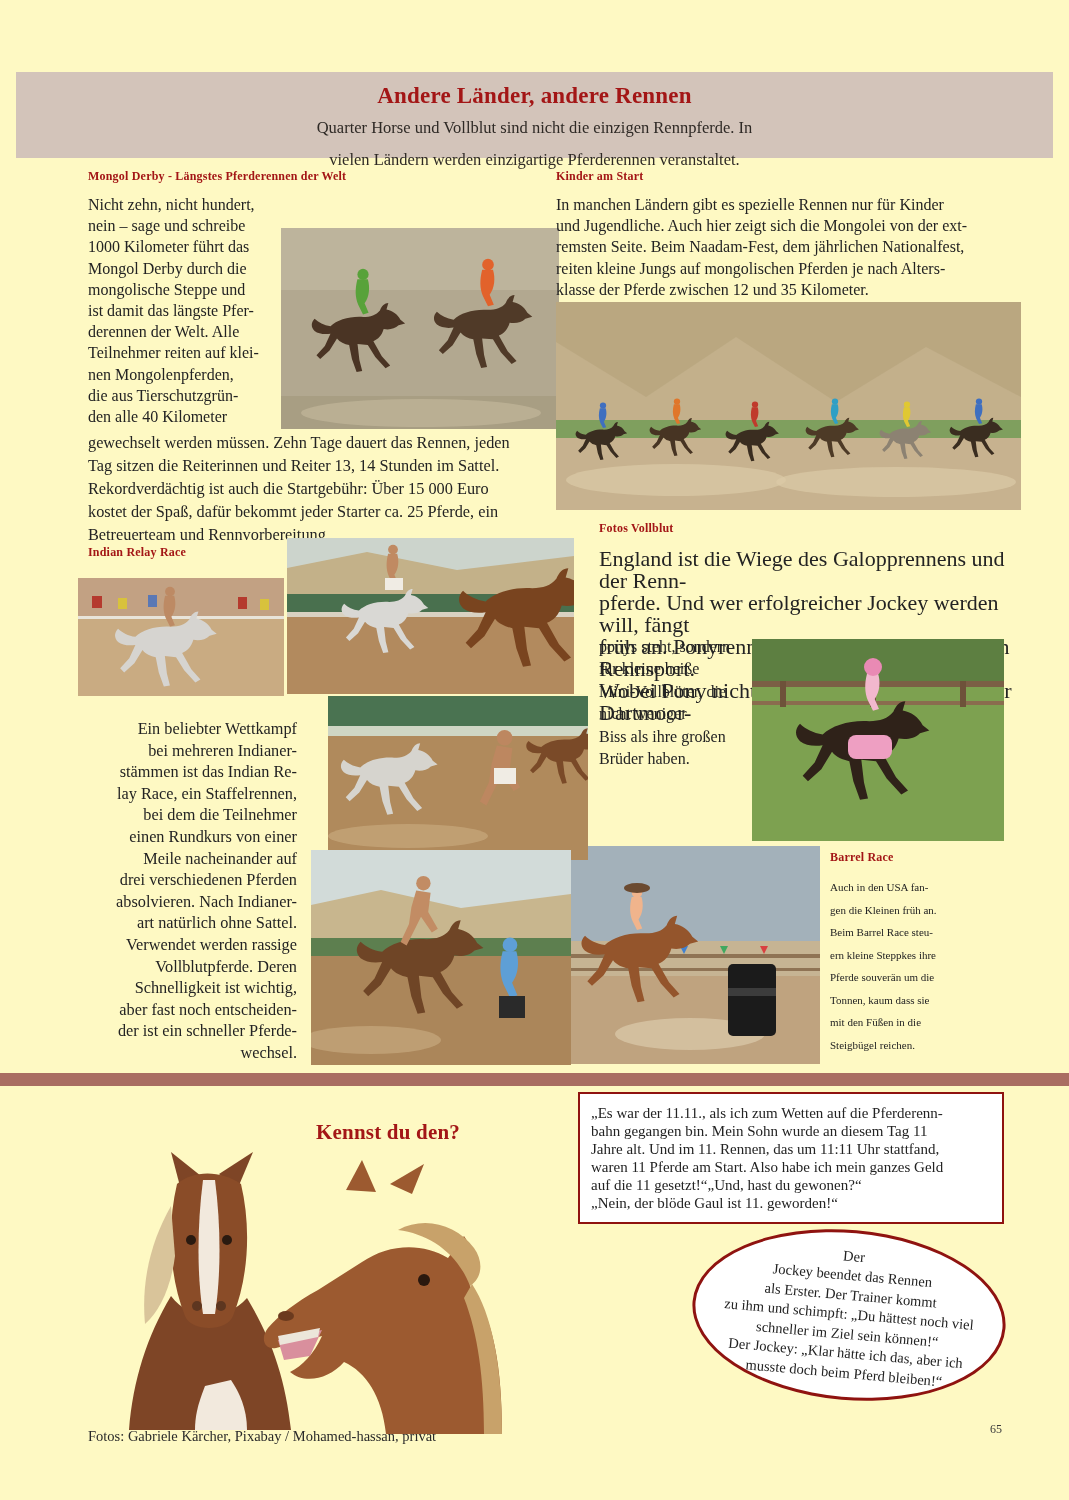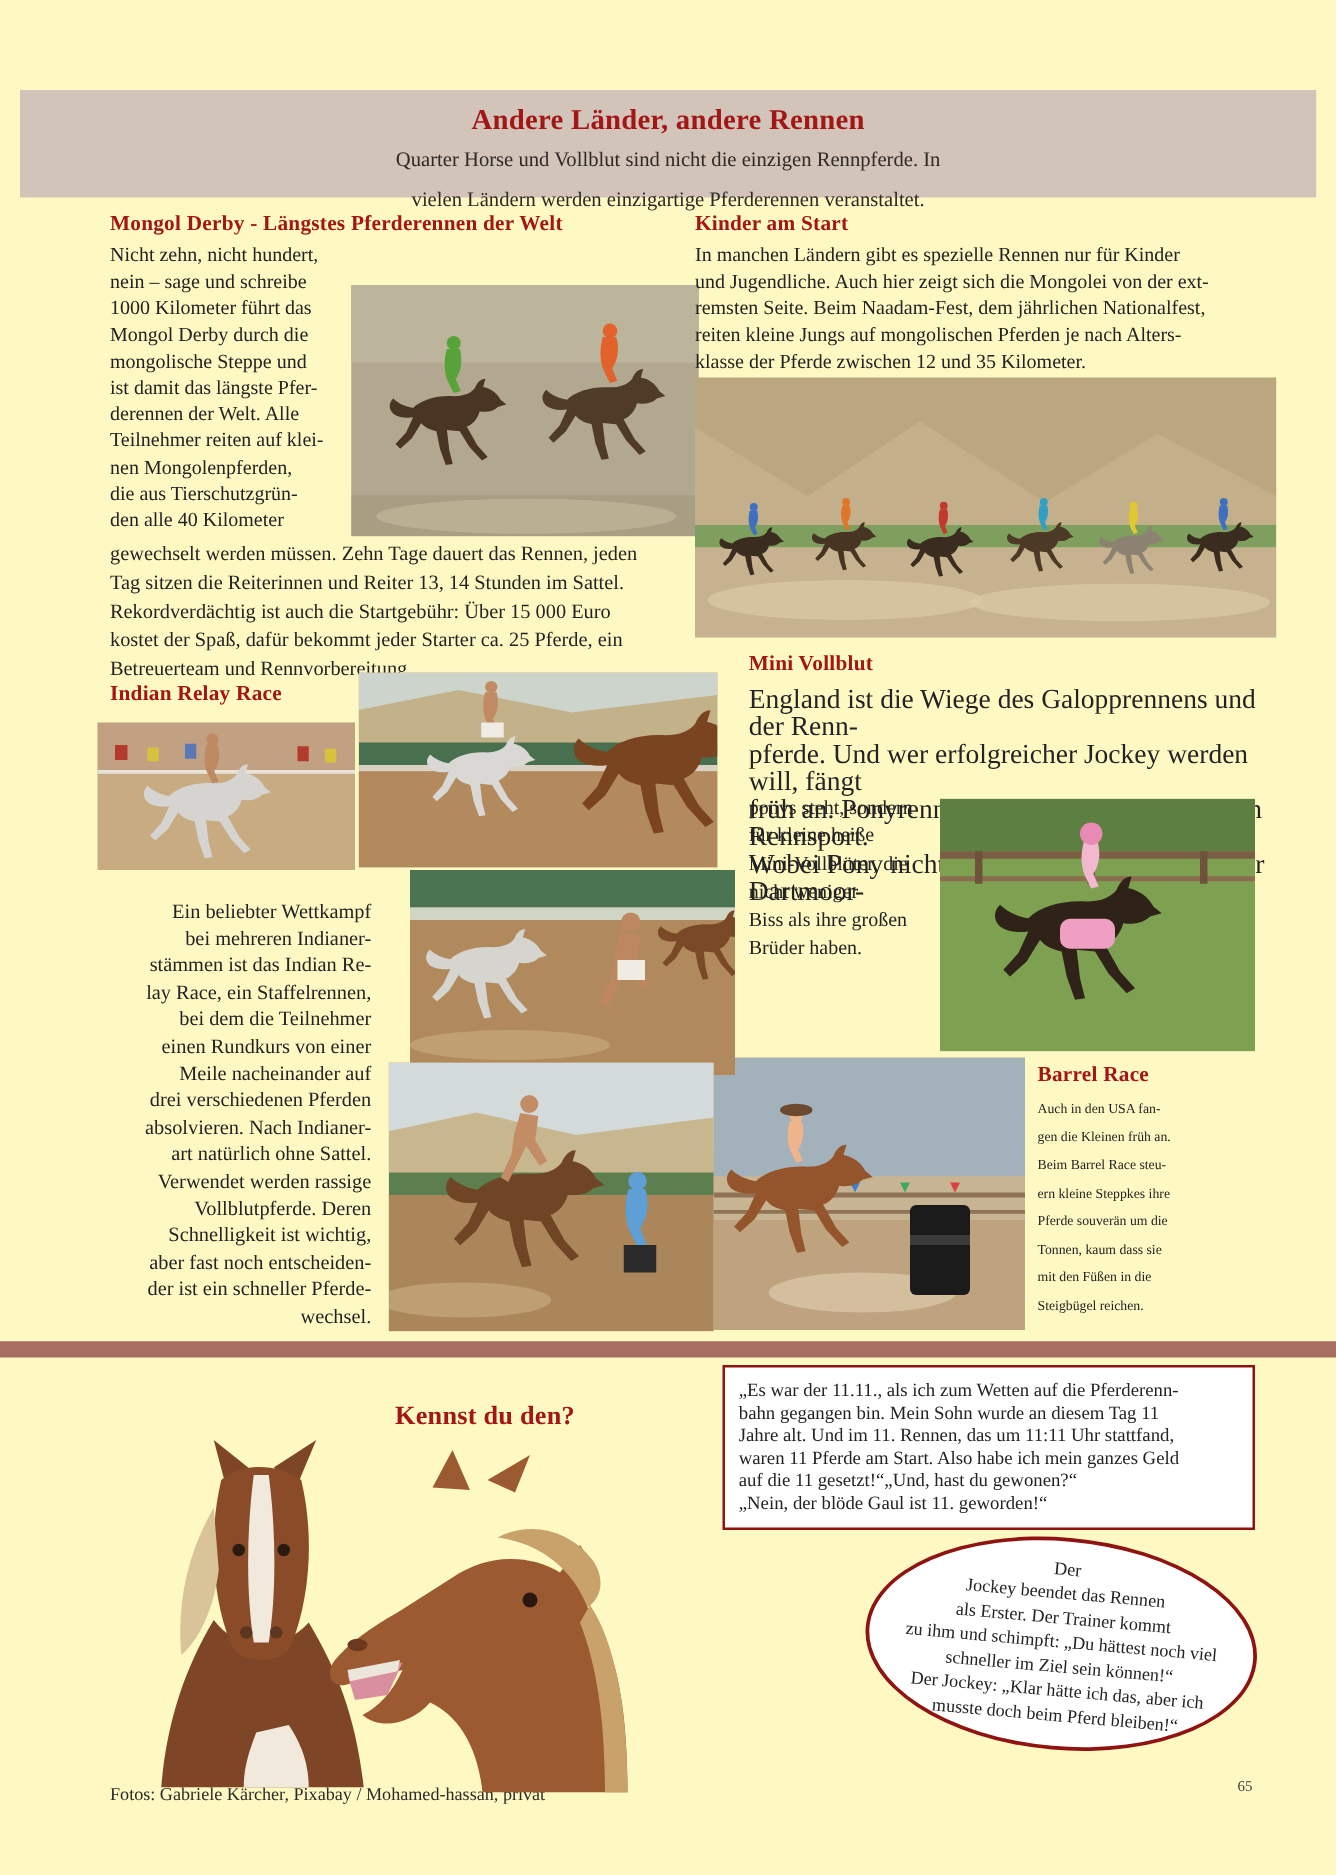--- a/index.html
+++ b/index.html
@@ -24,21 +24,21 @@
   .band .title{
     font-size:23px;font-weight:bold;color:var(--accent_red);
     padding-top:11px;letter-spacing:.2px;
   }
   .band .subtitle{
     font-size:16.5px;line-height:32px;color:var(--subtitle);
     white-space:pre-line;margin-top:3px;
   }
   .heading{
     position:absolute;font-weight:bold;color:var(--accent_red);
-    font-size:17px;letter-spacing:.2px;white-space:nowrap;
+    font-size:12px;letter-spacing:.2px;white-space:nowrap;
   }
   .body-text{
     position:absolute;color:var(--text);
     font-size:16.3px;line-height:21.2px;white-space:pre-line;
   }
   .photo{position:absolute;overflow:hidden;background:#c9b894;}
   .photo svg{width:100%;height:100%;display:block;}
   .divider{background:var(--divider);}
   .joke-box{
     position:absolute;border:2px solid var(--border_red);background:#fff;
@@ -213,21 +213,21 @@
 drei verschiedenen Pferden
 absolvieren. Nach Indianer-
 art natürlich ohne Sattel.
 Verwendet werden rassige
 Vollblutpferde. Deren
 Schnelligkeit ist wichtig,
 aber fast noch entscheiden-
 der ist ein schneller Pferde-
 wechsel.</div>
 
-  <div class="heading" style="left:599px;top:521px;">Mini Vollblut</div>
+  <div class="heading" style="left:599px;top:521px;">Fotos Vollblut</div>
   <div class="body-text" style="left:599px;top:548px;width:426px;font-size:22px;line-height:22px;">England ist die Wiege des Galopprennens und der Renn-
 pferde. Und wer erfolgreicher Jockey werden will, fängt
 früh an. Ponyrennen dienen als Einstieg in den Rennsport.
 Wobei Pony nicht für kuschlige Shetland- oder Dartmoor-</div>
   <div class="body-text" style="left:599px;top:636px;width:152px;font-size:16px;line-height:22.4px;">ponys steht, sondern
 für kleine heiße
 Mini-Vollblüter, die
 nicht weniger
 Biss als ihre großen
 Brüder haben.</div>

